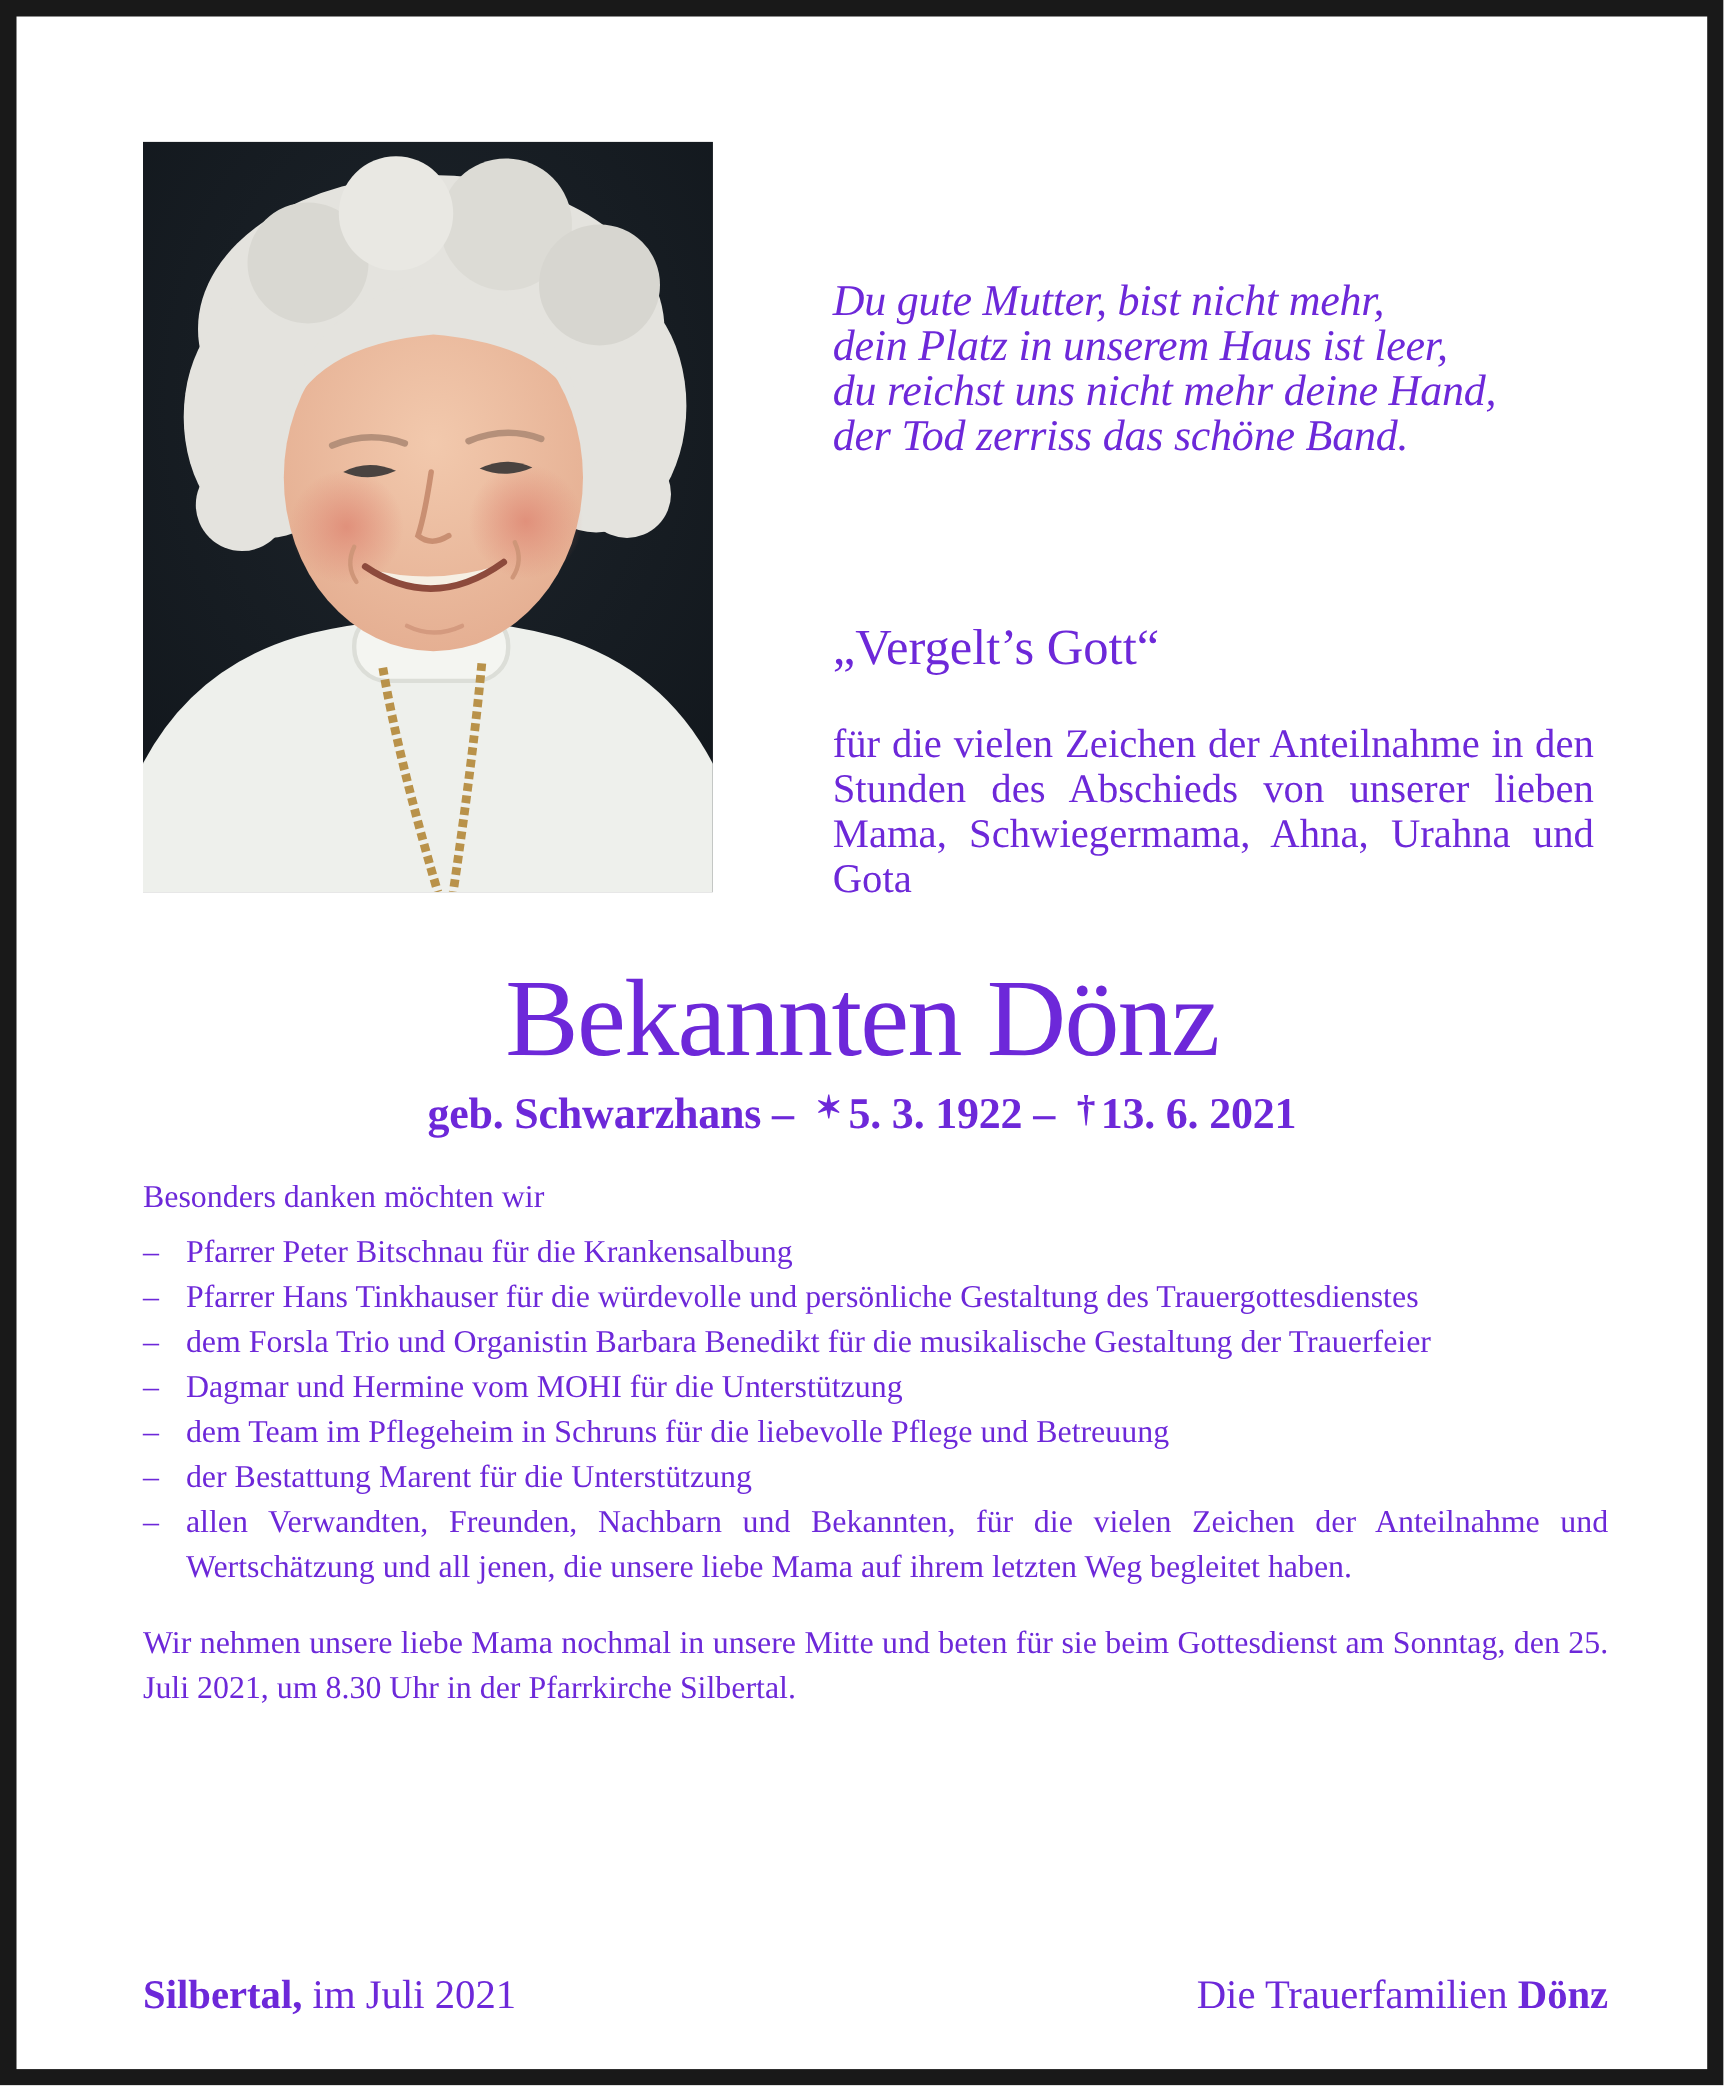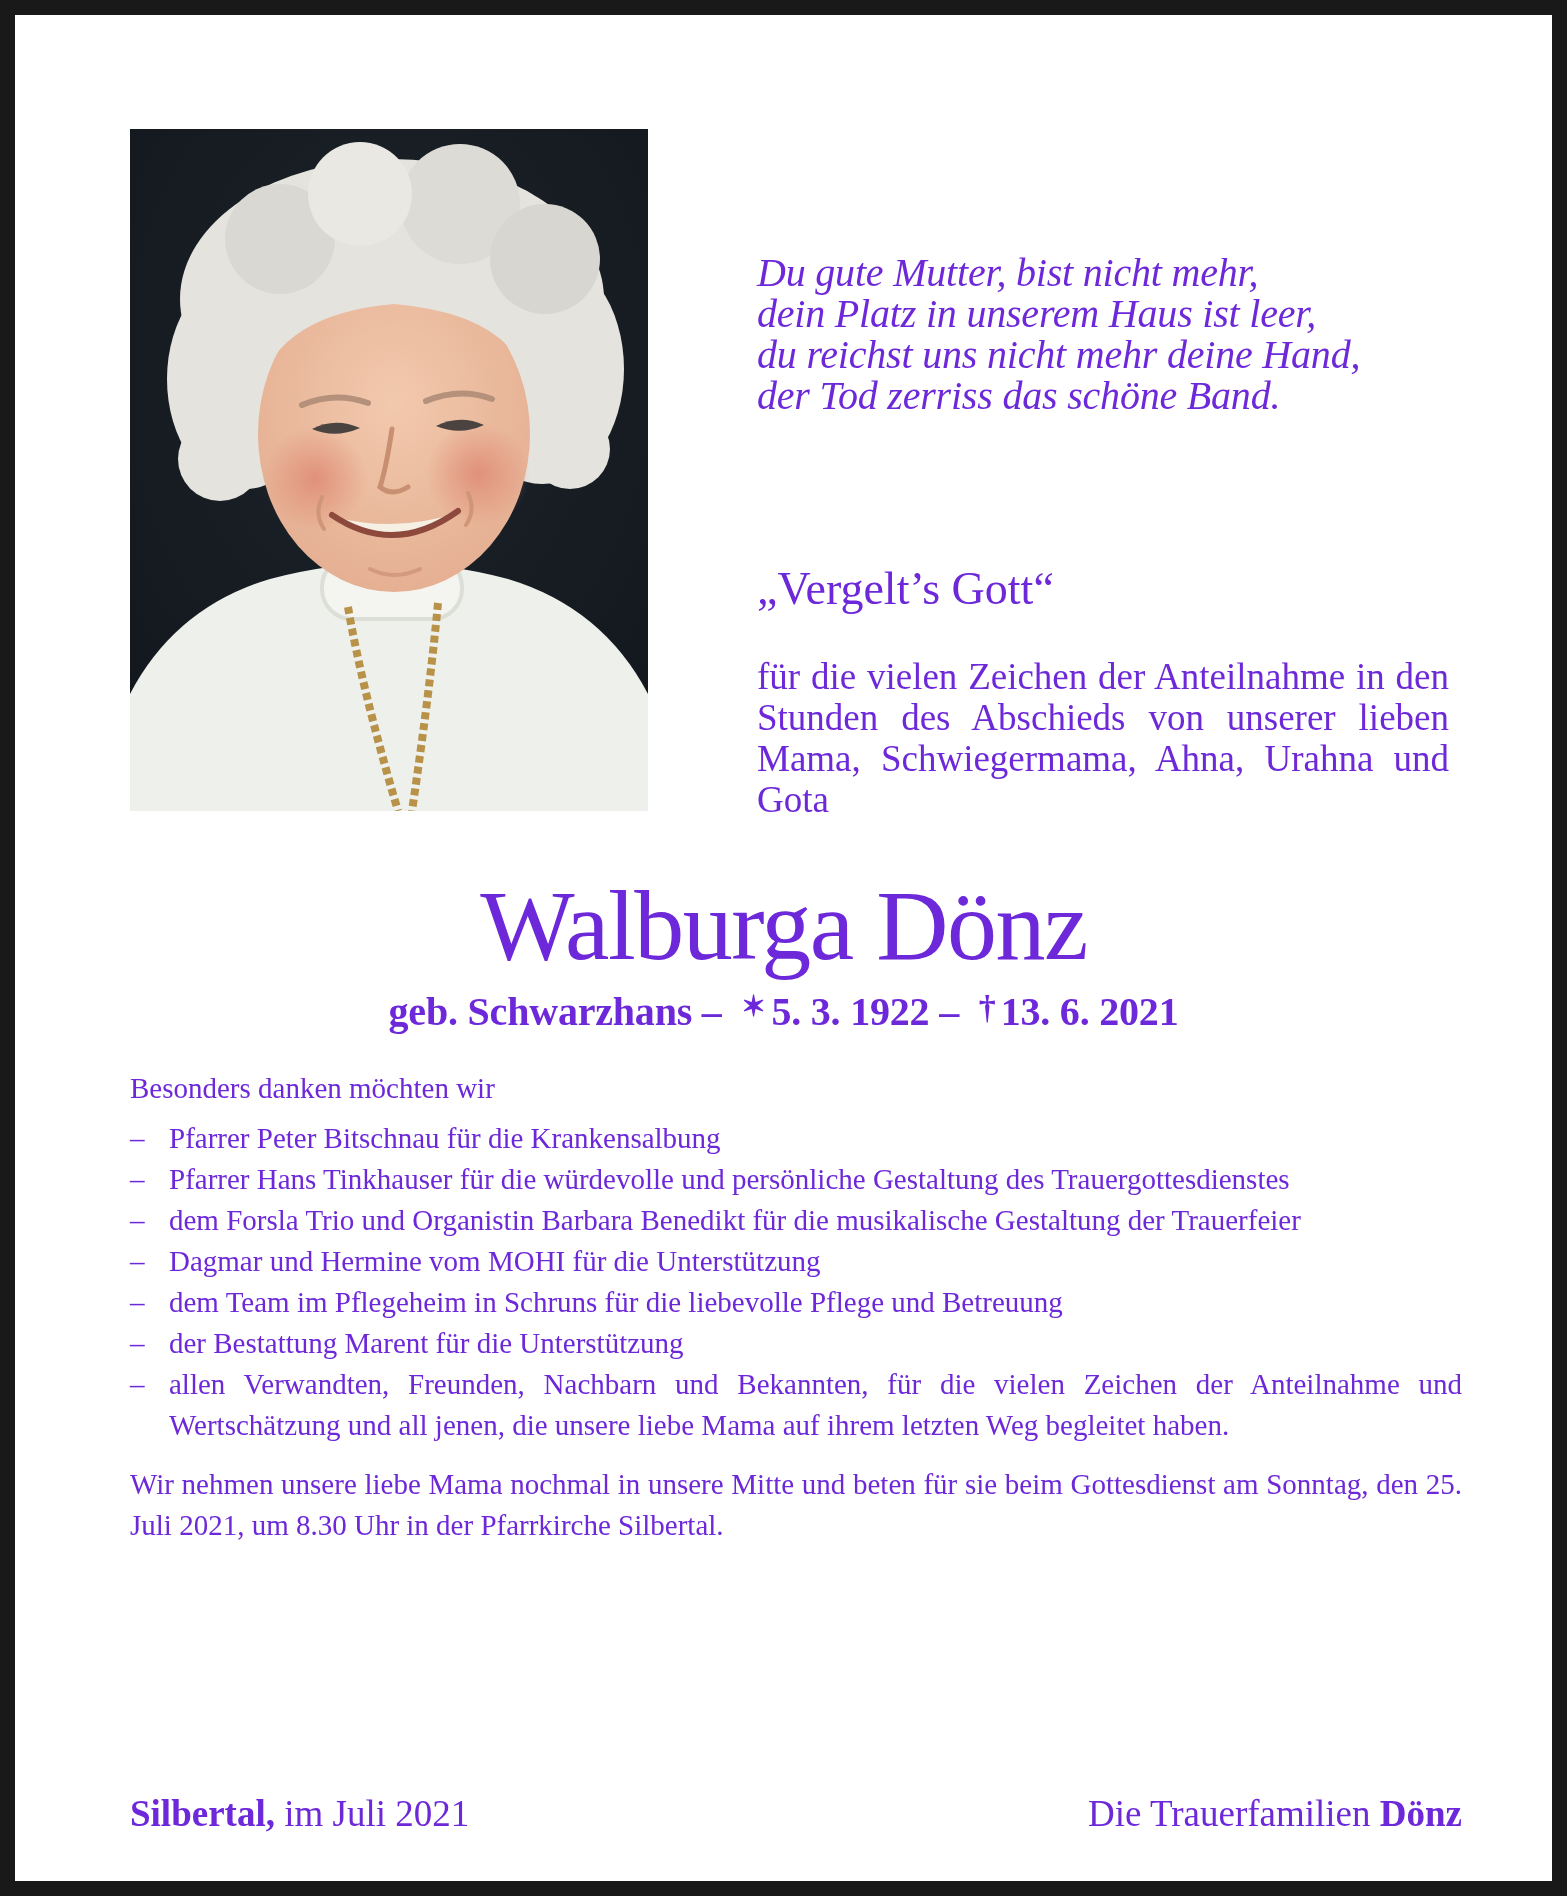--- a/index.html
+++ b/index.html
@@ -59,21 +59,21 @@
   .sub .dagger{font-size:0.85em;vertical-align:0.18em;margin:0 5px 0 10px;}
   
   .main-text{
     position:absolute;left:130px;width:1332px;top:1068px;
     font-size:29px;line-height:41px;
   }
   .t-list{margin-top:9px;}
   .t-item{display:flex;}
   .t-dash{flex:0 0 39px;width:39px;}
   .t-text{flex:1;text-align:justify;}
-  .closing{margin-top:18px;text-align:justify;}
+  .closing{margin-top:28px;text-align:justify;}
   
   .footer{
     position:absolute;left:130px;width:1332px;top:1792px;
     font-size:37px;
     display:flex;justify-content:space-between;align-items:flex-start;
   }
   .bold{font-weight:bold;}
   .after-space{margin-left:0.25em;}
 </style>
 </head>
@@ -151,21 +151,21 @@
       <div>Du gute Mutter, bist nicht mehr,</div>
       <div>dein Platz in unserem Haus ist leer,</div>
       <div>du reichst uns nicht mehr deine Hand,</div>
       <div>der Tod zerriss das schöne Band.</div>
     </div>
     <div class="ack-heading">„Vergelt’s Gott“</div>
     <div class="ack-body">für die vielen Zeichen der Anteilnahme in den Stunden des Abschieds von unserer lieben Mama, Schwiegermama, Ahna, Urahna und Gota</div>
   </div>
 
   <div class="name-block">
-    <div class="name">Walburga Dönz</div>
+    <div class="name">Bekannten Dönz</div>
     <div class="sub">
       <span>geb. Schwarzhans</span><span> – </span><span class="star">✶</span><span>5. 3. 1922</span><span> – </span><span class="dagger">†</span><span>13. 6. 2021</span>
     </div>
   </div>
 
   <div class="main-text">
     <div class="intro">Besonders danken möchten wir</div>
     <div class="t-list">
       <div class="t-item">
         <span class="t-dash">–</span>

